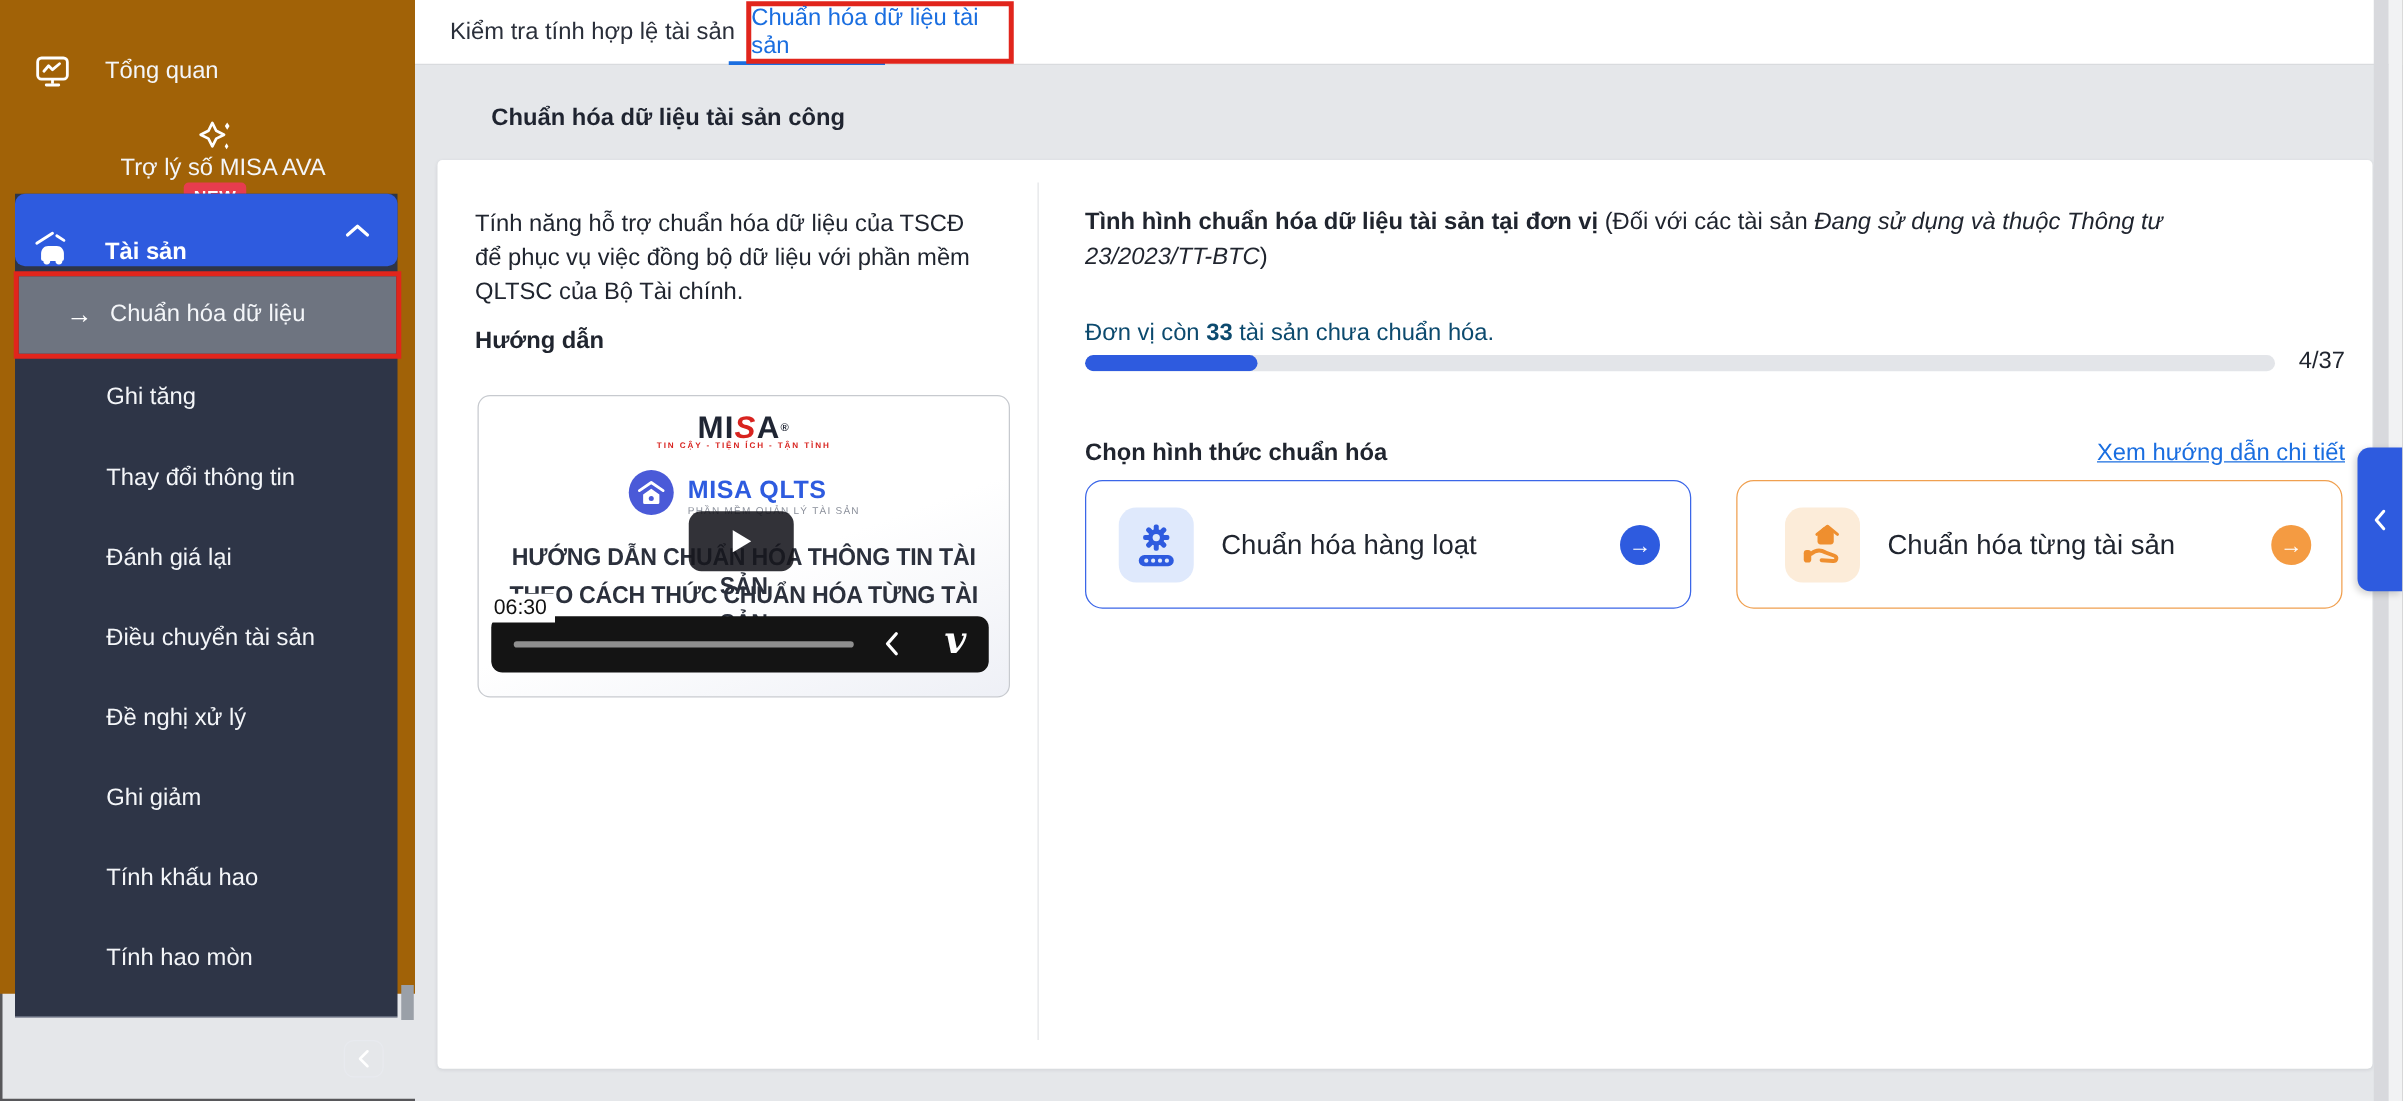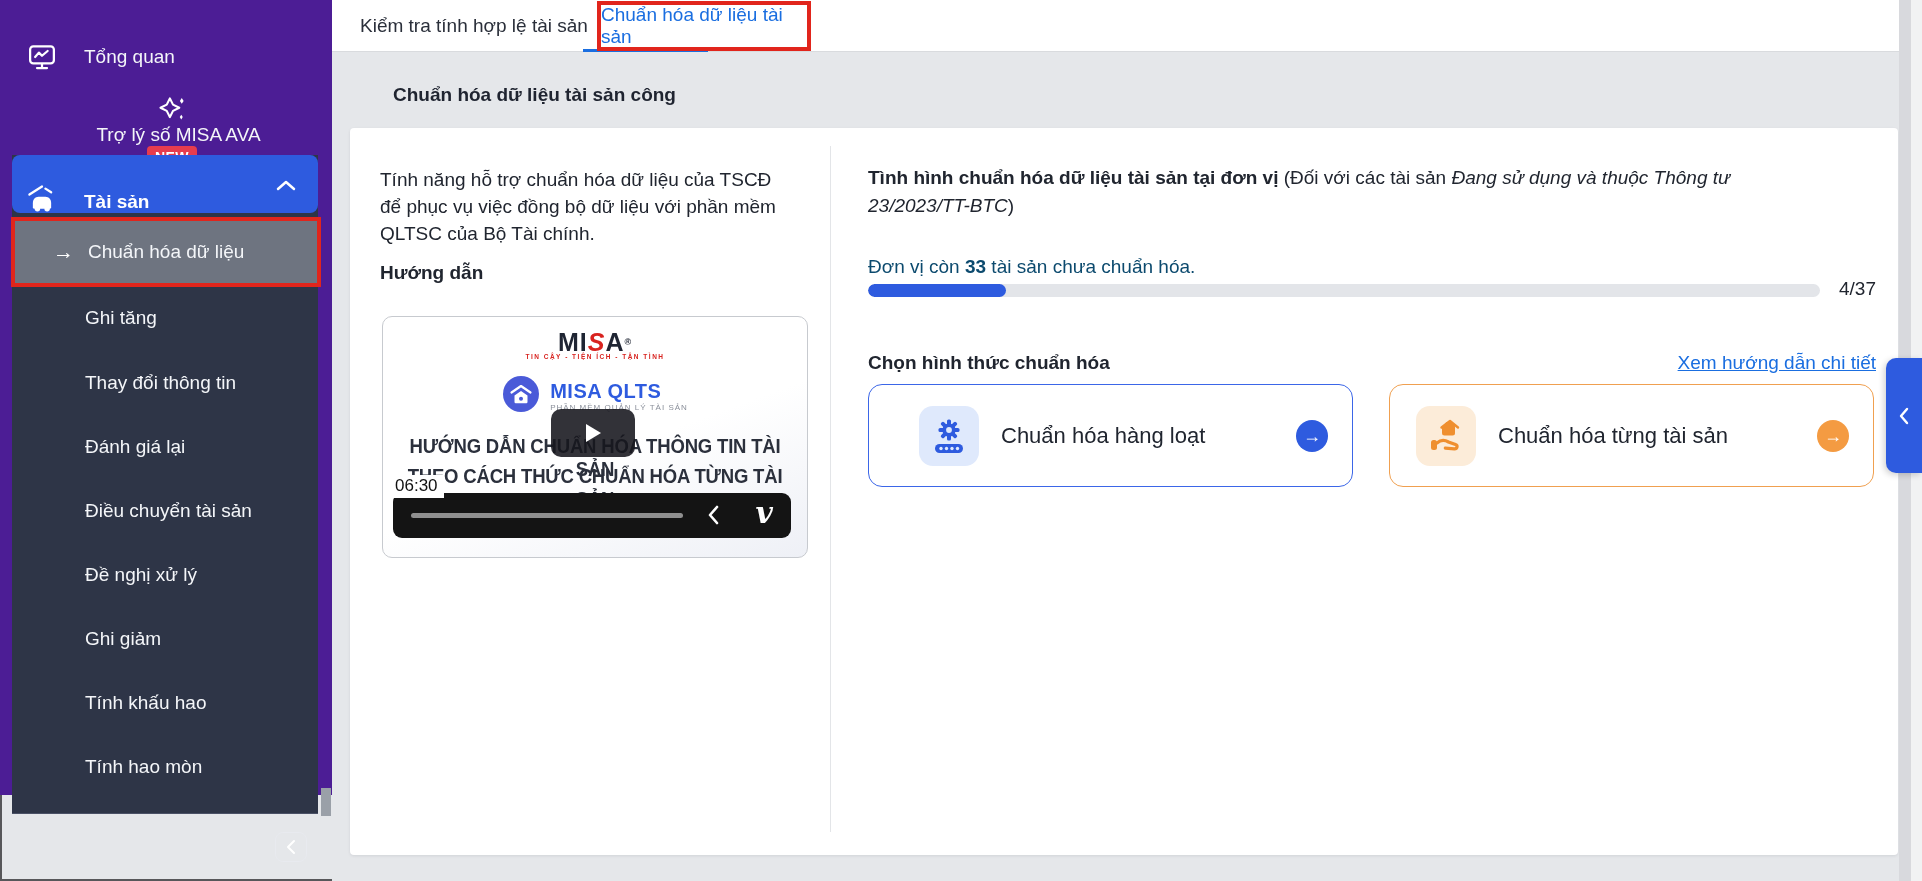--- a/index.html
+++ b/index.html
@@ -2,21 +2,21 @@
 <html style="--accent: #2e5bdf; --tabblue: #1a6ee0; --annotation: #e1251c; --badge: #e73c4e; --orange: #f49b42; --orangeborder: #f0a050;"><head>
 <meta charset="utf-8">
 <style>
   * { box-sizing: border-box; margin: 0; padding: 0; }
   html,body { background:#fff; }
   body { font-family:"Liberation Sans", sans-serif; }
   .screen { position:relative; width:1922px; height:881px; overflow:hidden;
             background:#e5e7ea; box-shadow: inset 0 0 0 2px #57575a; }
 
   
-  .sidebar { position:absolute; left:0; top:0; width:332px; height:795px; background:#4c1d95; z-index:5; }
+  .sidebar { position:absolute; left:0; top:0; width:332px; height:795px; background:#a16207; z-index:5; }
   .nav-row { position:absolute; left:12px; width:306px; height:58px; display:flex; align-items:center; color:#f4f6f9; font-size:19px; cursor:pointer; }
   .nav-row .nicon { width:30px; height:30px; margin-left:15px; display:flex; align-items:center; justify-content:center; flex:0 0 auto; }
   .nav-row .nlabel { margin-left:27px; white-space:nowrap; }
   .row-overview { top:28px; }
   .row-ava { top:94px;flex-direction:column; }
   .badge-new { margin-left:14px; background:var(--badge,#e73c4e); color:#fff; font-size:14px; font-weight:bold; padding:3px 8px 4px; border-radius:4px; letter-spacing:.5px; }
 
   .group-panel { position:absolute; left:12px; top:155px; width:306px; height:658px; background:#2e3547; }
   .row-assets { position:absolute; left:0; top:0; width:306px; height:58px; display:flex; align-items:flex-end; background:var(--accent,#2e5bdf); border-radius:8px; color:#fff; font-size:19px; font-weight:bold; cursor:pointer; }
   .row-assets .nicon { width:32px; height:30px; margin-left:14px; }
@@ -75,22 +75,22 @@
   .status-heading .hi { font-style:italic; }
   .remaining { position:absolute; left:518px; top:128px; font-size:19px; color:#0c4a6e;text-align:right; }
   .remaining b { font-weight:bold; }
   .progress-track { position:absolute; left:518px; top:156px; width:952px; height:13px; background:#e3e5e9; border-radius:7px; overflow:hidden; cursor:default; }
   .progress-fill { height:100%; background:var(--accent,#2e5bdf); border-radius:7px; }
   .progress-label { position:absolute; right:22px; top:150px; font-size:19px; color:#20252f; }
   .choose-heading { position:absolute; left:518px; top:224px; font-size:19px; font-weight:bold; color:#20252f; }
   .guide-link { position:absolute; right:22px; top:224px; font-size:19px; color:var(--tabblue,#1a6ee0); text-decoration:underline; cursor:pointer; }
   .option-cards { position:absolute; left:518px; top:256px; display:flex; gap:36px; }
   .opt-card { width:485px; height:103px; border-radius:14px; display:flex; align-items:center; position:relative; cursor:pointer; background:#fff; }
-  .opt-card.blue { border:1.5px solid #3b66e8;padding-left:24px; }
-  .opt-card.orange { border:1.5px solid var(--orangeborder,#f0a050); }
+  .opt-card.blue { border:1.5px solid #3b66e8; }
+  .opt-card.orange { border:1.5px solid var(--orangeborder,#f0a050);padding-left:12px; }
   .icon-tile { width:60px; height:60px; border-radius:14px; margin-left:26px; display:flex; align-items:center; justify-content:center; flex:0 0 auto; }
   .icon-tile.blue { background:#dfe9fc; }
   .icon-tile.orange { background:#fcecd9; }
   .opt-label { margin-left:22px; font-size:22px; color:#20252f; }
   .go-circle { position:absolute; right:24px; top:35px; width:32px; height:32px; border-radius:50%; color:#fff; font-size:18px; display:flex; align-items:center; justify-content:center; }
   .go-circle.blue { background:var(--accent,#2e5bdf); }
   .go-circle.orange { background:var(--orange,#f49b42); }
 
   .side-flap { position:absolute; left:1886px; top:358px; width:36px; height:115px; background:var(--accent,#2e5bdf); border-radius:10px 0 0 10px; z-index:6; display:flex; align-items:center; justify-content:center; box-shadow:-2px 2px 6px rgba(0,0,0,.18); cursor:pointer; }
 </style>

